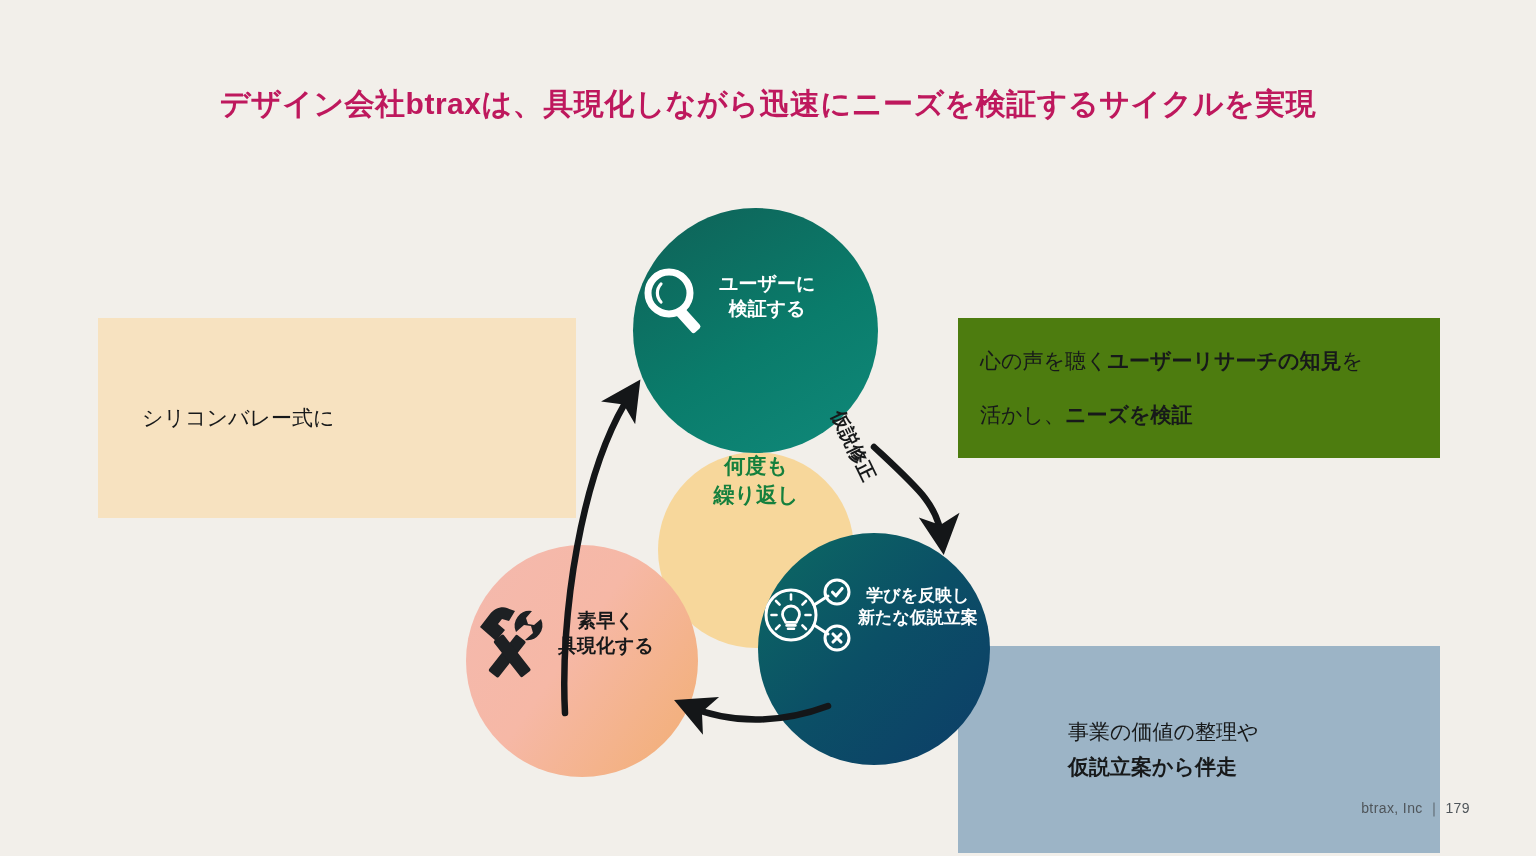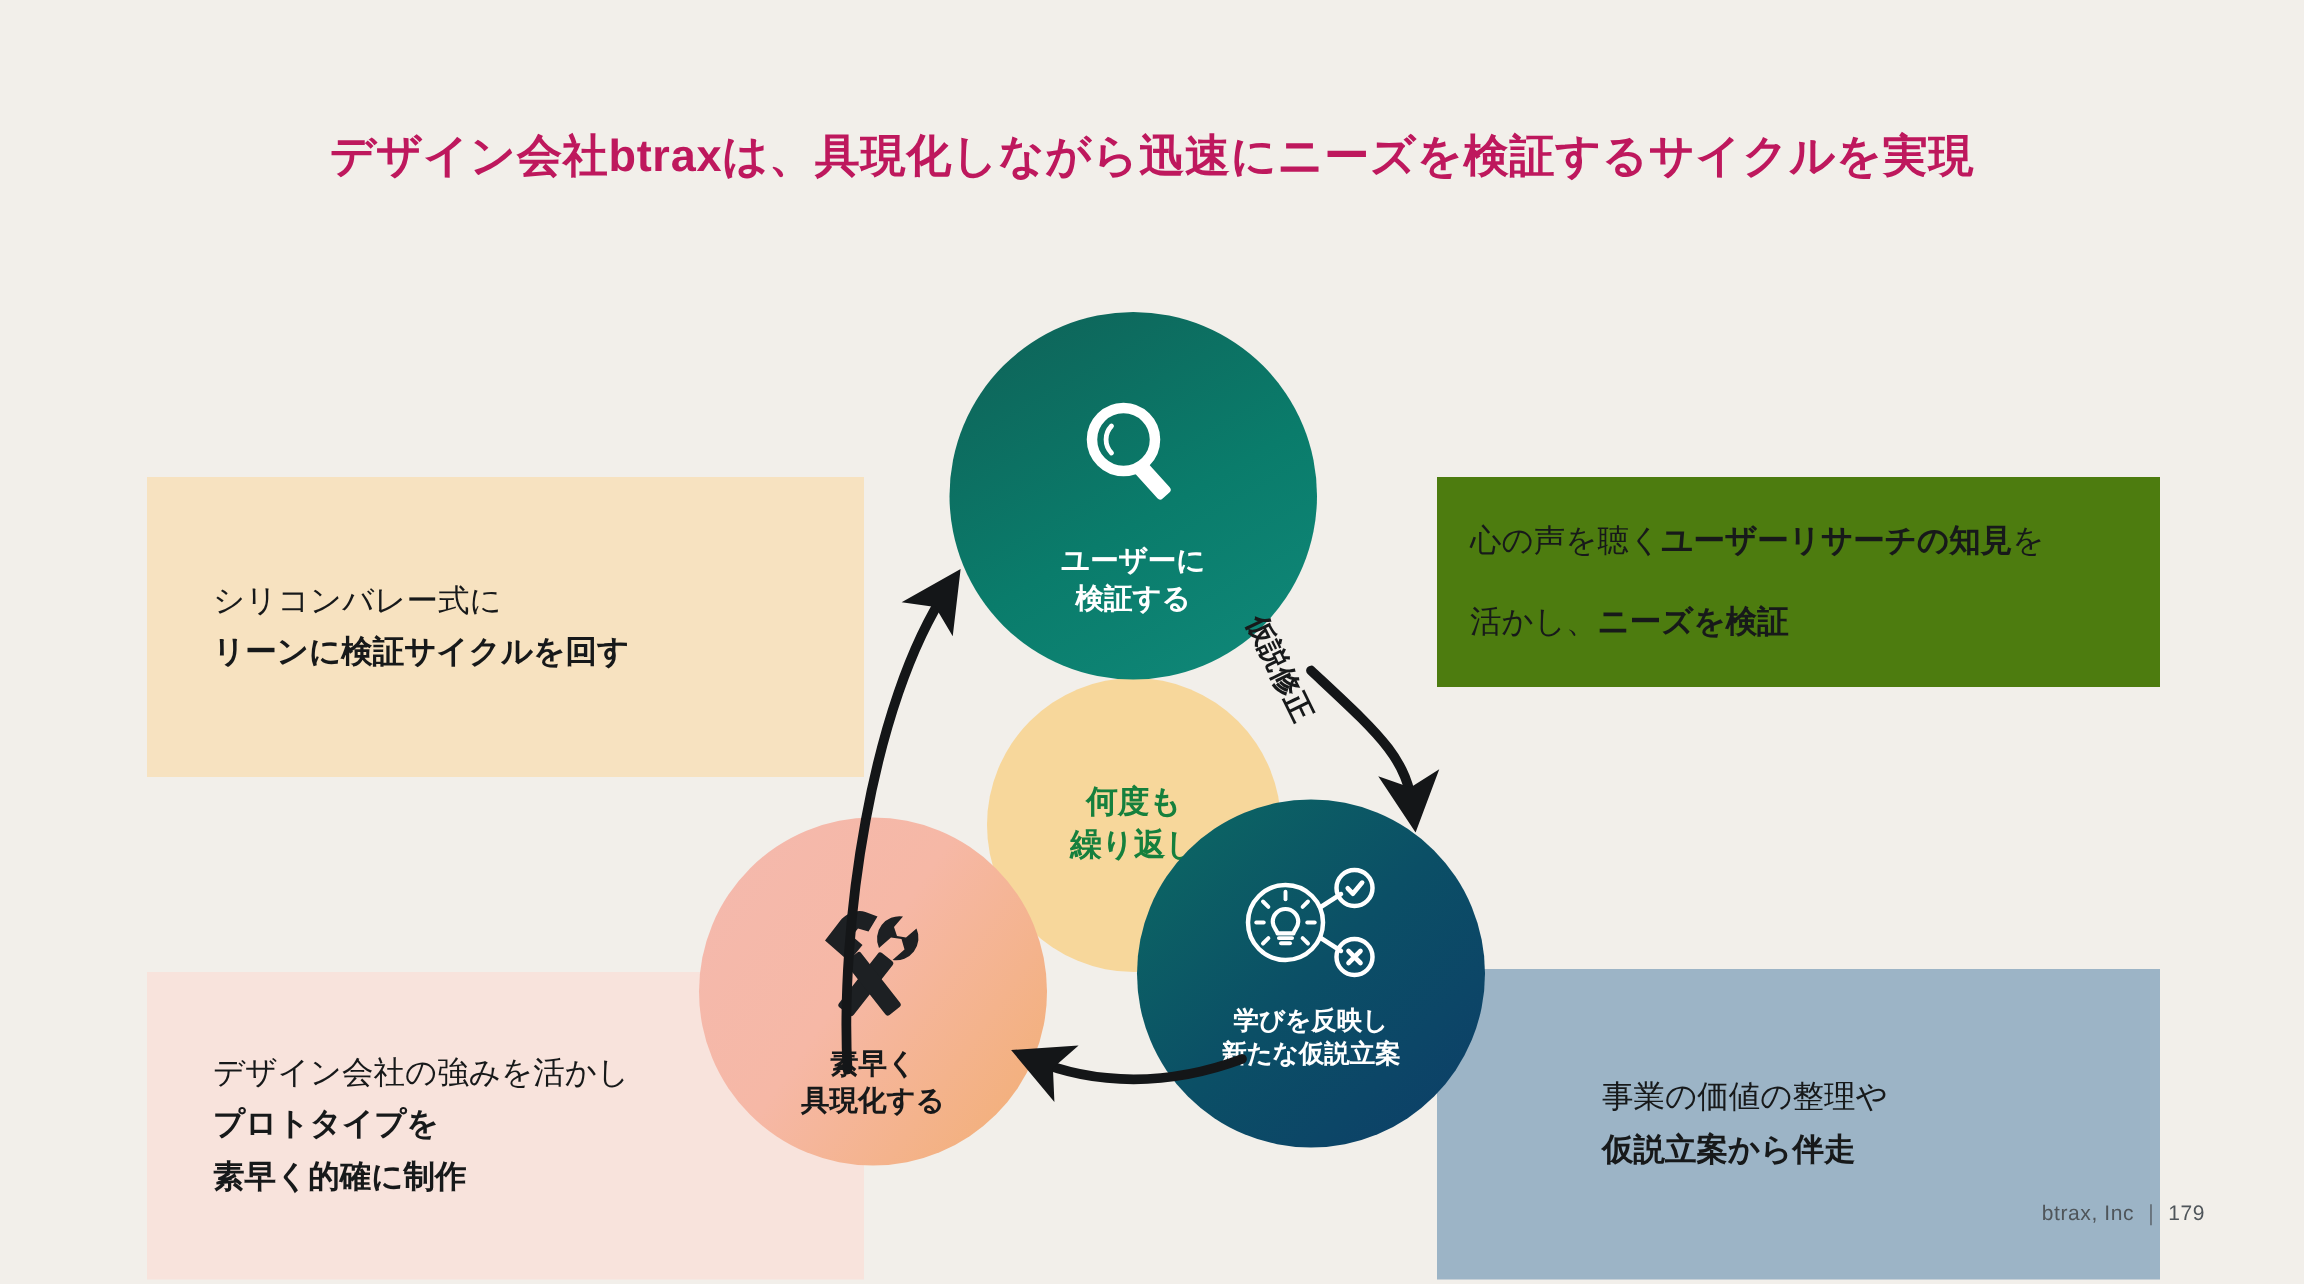--- a/index.html
+++ b/index.html
@@ -77,22 +77,21 @@
     width: 482px; height: 207px;
     background: #9CB4C6;
     padding-left: 110px;
   }
 
   
   .circle {
     position: absolute;
     border-radius: 50%;
     display: flex;
-    flex-direction: column;
-    align-items: center;
+    flex-direction: row;
     justify-content: flex-start;
     box-sizing: border-box;
   }
   .circle-label {
     text-align: center;
     font-weight: 700;
     line-height: 1.3;
     white-space: nowrap;
   }
 
@@ -187,34 +186,22 @@
 </style>
 </head>
 <body>
 
 <div id="slide">
 
   <div id="slide-title">デザイン会社btraxは、具現化しながら迅速にニーズを検証するサイクルを実現</div>
 
   <div id="note-top-left" class="note-box">
     <div class="note-line">シリコンバレー式に</div>
-    <div class="note-line">
-      <span class="b">リーンに検証サイクルを回す</span>
-    </div>
-  </div>
-
-  <div id="note-bottom-left" class="note-box">
-    <div class="note-line">デザイン会社の強みを活かし</div>
-    <div class="note-line">
-      <span class="b">プロトタイプを</span>
-    </div>
-    <div class="note-line">
-      <span class="b">素早く的確に制作</span>
-    </div>
-  </div>
+  </div>
+
 
   <div id="note-top-right" class="note-box">
     <div class="note-line">
       <span>心の声を聴く</span><span class="b">ユーザーリサーチの知見</span><span>を</span>
     </div>
     <div class="note-line">
       <span>活かし、</span><span class="b">ニーズを検証</span>
     </div>
   </div>
 

